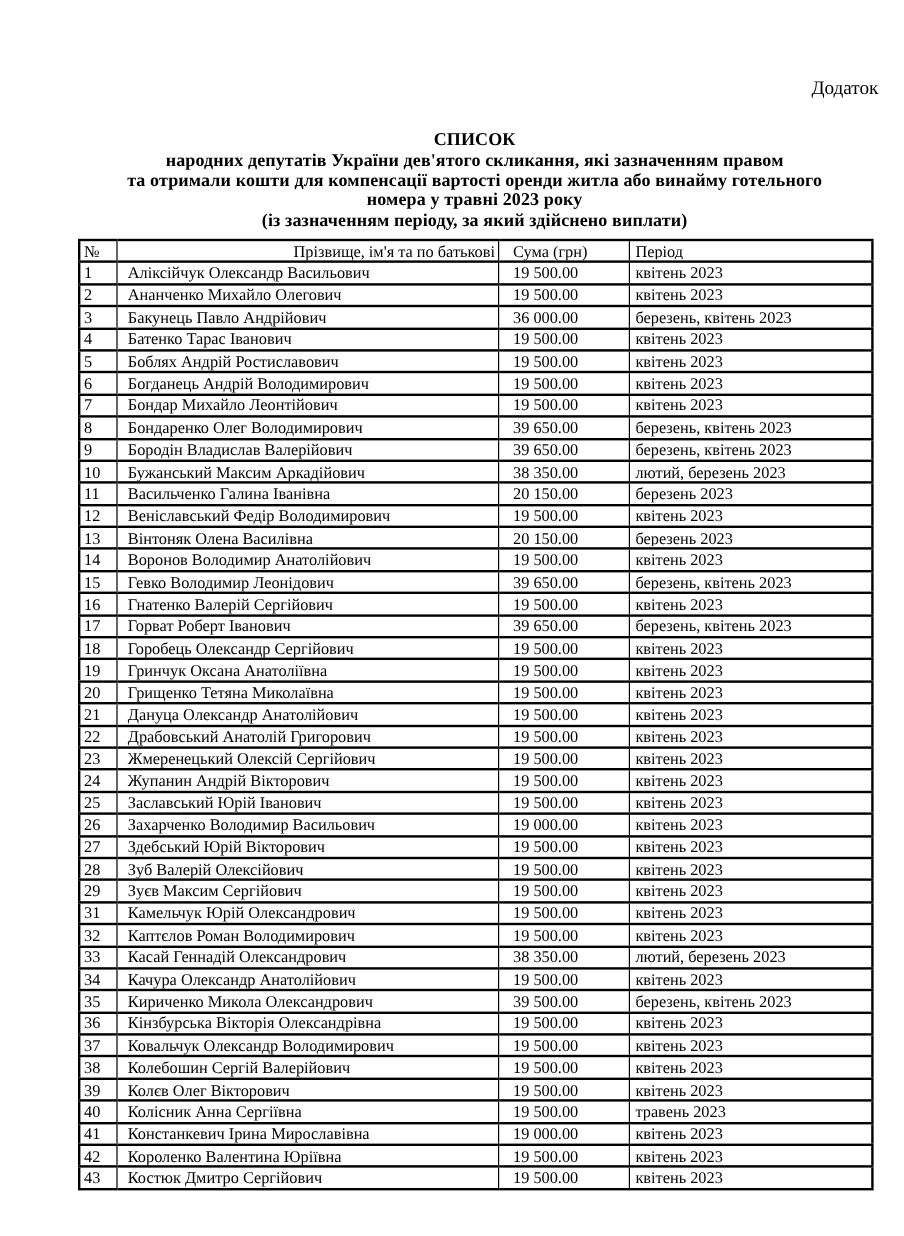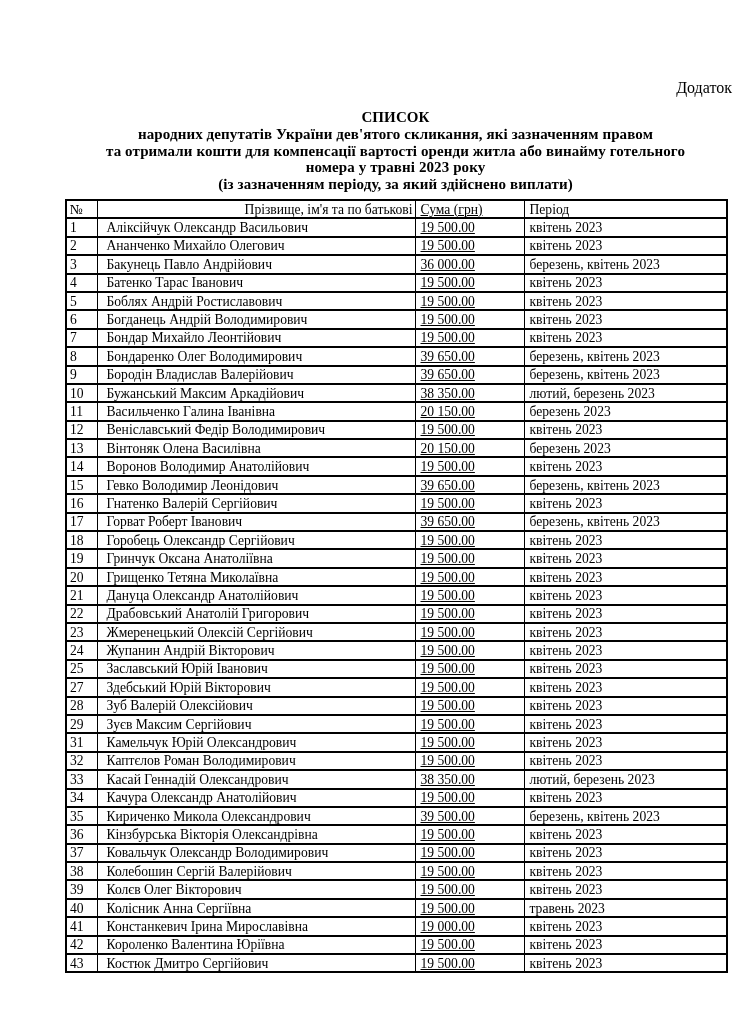--- a/index.html
+++ b/index.html
@@ -11,21 +11,21 @@
   }
   .page {
     position: relative;
     width: 753px;
     height: 1030px;
     background: #ffffff;
     overflow: hidden;
   }
   .annex {
     position: absolute;
-    top: 78px;
+    top: 64px;
     right: 21px;
     font-size: 16px;
     line-height: 19px;
     font-weight: normal;
   }
   .title-block {
     position: absolute;
     top: 91px;
     left: 60px;
     width: 671px;
@@ -54,22 +54,22 @@
     vertical-align: middle;
     height: 16.4px;
     line-height: 15px;
     padding: 0 2px 0 3px;
     white-space: nowrap;
     overflow: hidden;
   }
   table.list { border: 2px solid #000; }
   table.list th.c1 { padding-left: 5px; text-align: right; }
   table.list td.c1 { padding-left: 9px; }
-  table.list th.c2, table.list td.c2 { padding-left: 5px; text-decoration: underline; }
-  table.list th.c3, table.list td.c3 { padding-left: 5px; }
+  table.list th.c2, table.list td.c2 { padding-left: 12px; }
+  table.list th.c3, table.list td.c3 { padding-left: 5px; border-radius: 9px; }
 </style>
 </head>
 <body>
 
 <div class="page">
 
   <div class="annex">Додаток</div>
 
   <div class="title-block">
     <div>СПИСОК</div>
@@ -239,20 +239,26 @@
           <td class="c2">19 500.00</td>
           <td class="c3">квітень 2023</td>
         </tr>
         <tr>
           <td class="c0">25</td>
           <td class="c1">Заславський Юрій Іванович</td>
           <td class="c2">19 500.00</td>
           <td class="c3">квітень 2023</td>
         </tr>
         <tr>
+          <td class="c0">26</td>
+          <td class="c1">Захарченко Володимир Васильович</td>
+          <td class="c2">19 000.00</td>
+          <td class="c3">квітень 2023</td>
+        </tr>
+        <tr>
           <td class="c0">27</td>
           <td class="c1">Здебський Юрій Вікторович</td>
           <td class="c2">19 500.00</td>
           <td class="c3">квітень 2023</td>
         </tr>
         <tr>
           <td class="c0">28</td>
           <td class="c1">Зуб Валерій Олексійович</td>
           <td class="c2">19 500.00</td>
           <td class="c3">квітень 2023</td>

